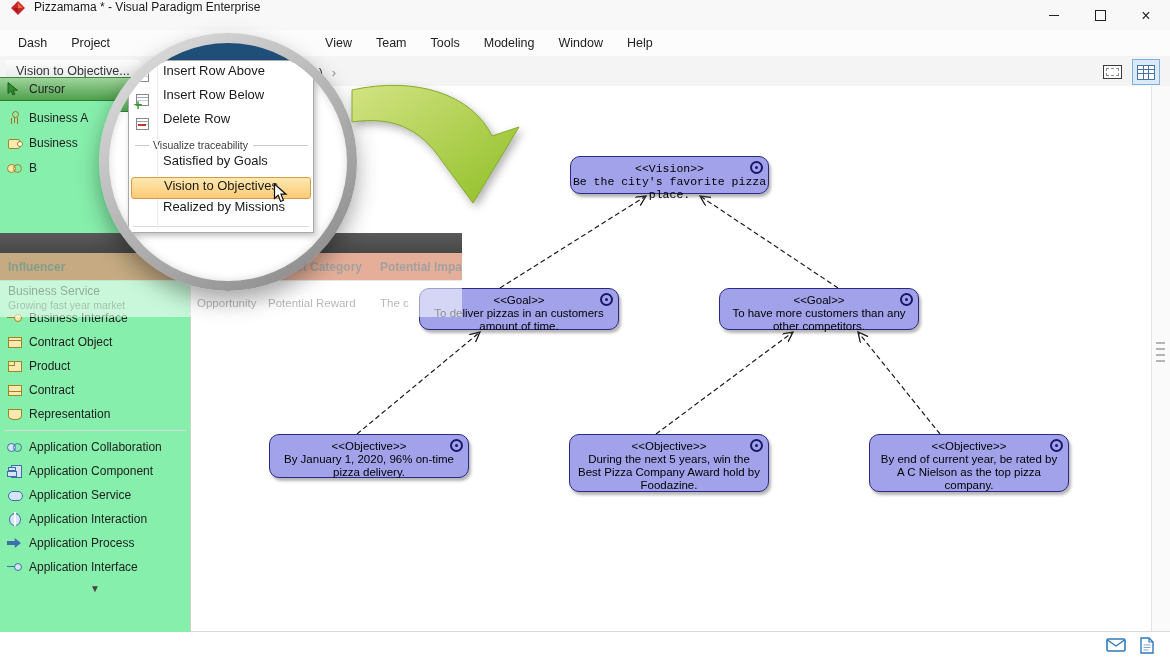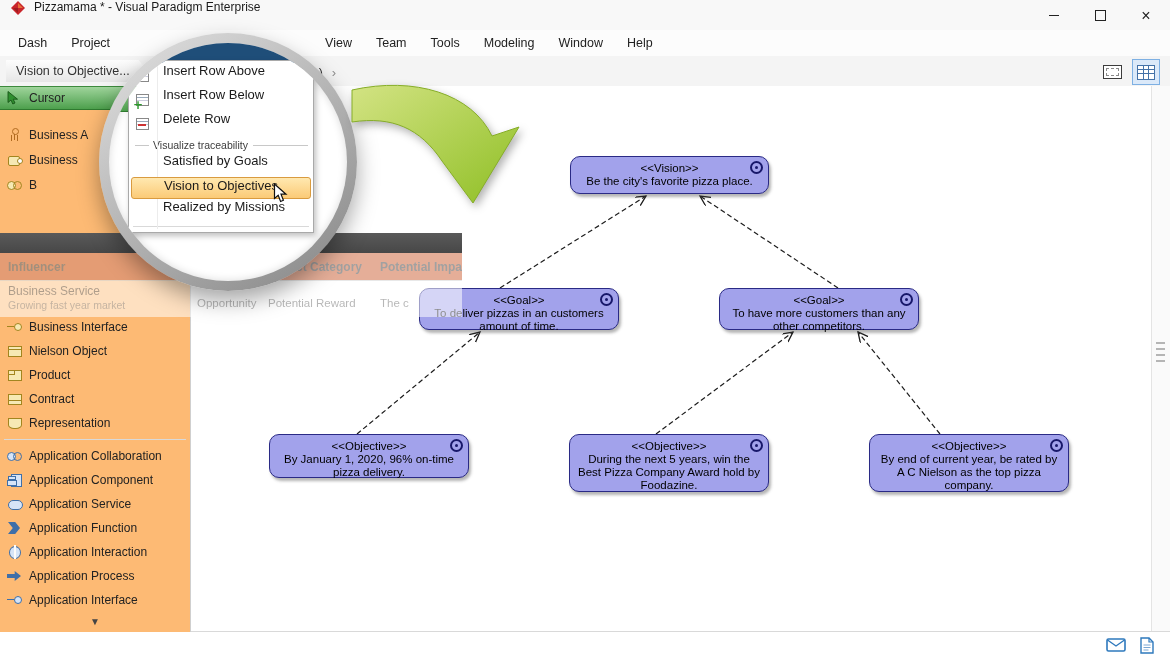--- a/index.html
+++ b/index.html
@@ -31,26 +31,26 @@
   .tb-icons{position:absolute;right:10px;top:3px;display:flex;gap:6px;align-items:center}
   .tb-icon{width:26px;height:24px;display:flex;align-items:center;justify-content:center;border:1px solid transparent}
   .tb-icon.active{background:#dbe9f9;border-color:#7eb0e3}
   .i-fit{width:17px;height:12px;border:1px solid #3c3c3c;background:#fff;position:relative}
   .i-fit::before{content:"";position:absolute;inset:2px;border:1px dashed #8a8a8a}
   .i-grid{width:16px;height:13px;border:1px solid #4472a8;background:#fff;position:relative}
   .i-grid::before{content:"";position:absolute;left:0;right:0;top:3px;height:1px;background:#4472a8;box-shadow:0 4px 0 #4472a8}
   .i-grid::after{content:"";position:absolute;top:0;bottom:0;left:5px;width:1px;background:#4472a8;box-shadow:5px 0 0 #4472a8}
 
   
-  .palette{position:absolute;left:0;top:86px;width:190px;bottom:26px;background:#fdba74;border-right:1px solid #cfcfcf;z-index:10}
+  .palette{position:absolute;left:0;top:77px;width:190px;bottom:26px;background:#86efac;border-right:1px solid #cfcfcf;z-index:10}
   .palette-bottom{position:absolute;left:0;right:0;top:229px}
   .p-item{height:24px;display:flex;align-items:center;gap:6px;padding-left:7px;font-size:12px;color:#222;cursor:default;white-space:nowrap;overflow:hidden}
   .palette-top .p-item{height:25px}
   .palette-top .p-item.selected{height:22px;background:linear-gradient(#9fd49b,#4da04d);border-top:1px solid #3c8a3c;border-bottom:1px solid #2f7a2f}
-  .palette-top .p-item:nth-child(2){margin-top:12px}
+  .palette-top .p-item:nth-child(2){margin-top:4px}
   .p-divider{height:1px;background:#d9d9d9;margin:4px 4px}
   .p-more{height:18px;display:flex;align-items:center;justify-content:center;color:#444;font-size:10px}
 
   
   .icon{width:16px;height:14px;position:relative;flex:none;display:inline-block}
   .ic-business-actor::before{content:"";position:absolute;left:5px;top:0;width:5px;height:5px;border:1px solid #b06a1f;border-radius:50%}
   .ic-business-actor::after{content:"";position:absolute;left:7px;top:6px;width:1px;height:6px;background:#b06a1f;box-shadow:-3px 1px 0 #b06a1f,3px 1px 0 #b06a1f}
   .ic-business-role::before{content:"";position:absolute;left:1px;top:3px;width:10px;height:8px;border:1px solid #a2851f;background:#f6e9b4;border-radius:2px}
   .ic-business-role::after{content:"";position:absolute;right:0;top:5px;width:4px;height:4px;border:1px solid #a2851f;border-radius:50%;background:#fff}
   .ic-business-collaboration::before{content:"";position:absolute;left:0;top:3px;width:7px;height:7px;border:1px solid #a2851f;border-radius:50%;background:#f6e9b4}
@@ -207,21 +207,21 @@
           <span class="p-label">B</span>
         </div>
       </div>
     <div class="palette-bottom">
         <div class="p-item">
           <span class="icon ic-business-interface"></span>
           <span class="p-label">Business Interface</span>
         </div>
         <div class="p-item">
           <span class="icon ic-business-object"></span>
-          <span class="p-label">Nielson Object</span>
+          <span class="p-label">Contract Object</span>
         </div>
         <div class="p-item">
           <span class="icon ic-product"></span>
           <span class="p-label">Product</span>
         </div>
         <div class="p-item">
           <span class="icon ic-contract"></span>
           <span class="p-label">Contract</span>
         </div>
         <div class="p-item">
@@ -233,24 +233,20 @@
           <span class="icon ic-application-collaboration"></span>
           <span class="p-label">Application Collaboration</span>
         </div>
         <div class="p-item">
           <span class="icon ic-application-component"></span>
           <span class="p-label">Application Component</span>
         </div>
         <div class="p-item">
           <span class="icon ic-application-service"></span>
           <span class="p-label">Application Service</span>
-        </div>
-        <div class="p-item">
-          <span class="icon ic-application-function"></span>
-          <span class="p-label">Application Function</span>
         </div>
         <div class="p-item">
           <span class="icon ic-application-interaction"></span>
           <span class="p-label">Application Interaction</span>
         </div>
         <div class="p-item">
           <span class="icon ic-application-process"></span>
           <span class="p-label">Application Process</span>
         </div>
         <div class="p-item">
@@ -270,21 +266,21 @@
       </marker>
     </defs>
   <line x1="500" y1="288" x2="646" y2="196" class="conn" marker-end="url(#ah)"></line>
       <line x1="838" y1="288" x2="700" y2="196" class="conn" marker-end="url(#ah)"></line>
       <line x1="357" y1="434" x2="480" y2="332" class="conn" marker-end="url(#ah)"></line>
       <line x1="656" y1="434" x2="793" y2="332" class="conn" marker-end="url(#ah)"></line>
       <line x1="940" y1="434" x2="858" y2="332" class="conn" marker-end="url(#ah)"></line>
     </svg>
 
   <div class="nodes">
-      <div class="node" style="left: 570px; top: 156px; width: 199px; height: 38px;">
+      <div class="node" style="left: 570px; top: 156px; width: 199px; height: 38px; font-family: Liberation Mono, monospace;">
         <div class="stereo">&lt;&lt;Vision&gt;&gt;</div>
         <div class="nline">Be the city's favorite pizza place.</div>
         <span class="bullseye"></span>
       </div>
       <div class="node" style="left: 419px; top: 288px; width: 200px; height: 42px;">
         <div class="stereo">&lt;&lt;Goal&gt;&gt;</div>
         <div class="nline">To deliver pizzas in an customers</div>
         <div class="nline">amount of time.</div>
         <span class="bullseye"></span>
       </div>

